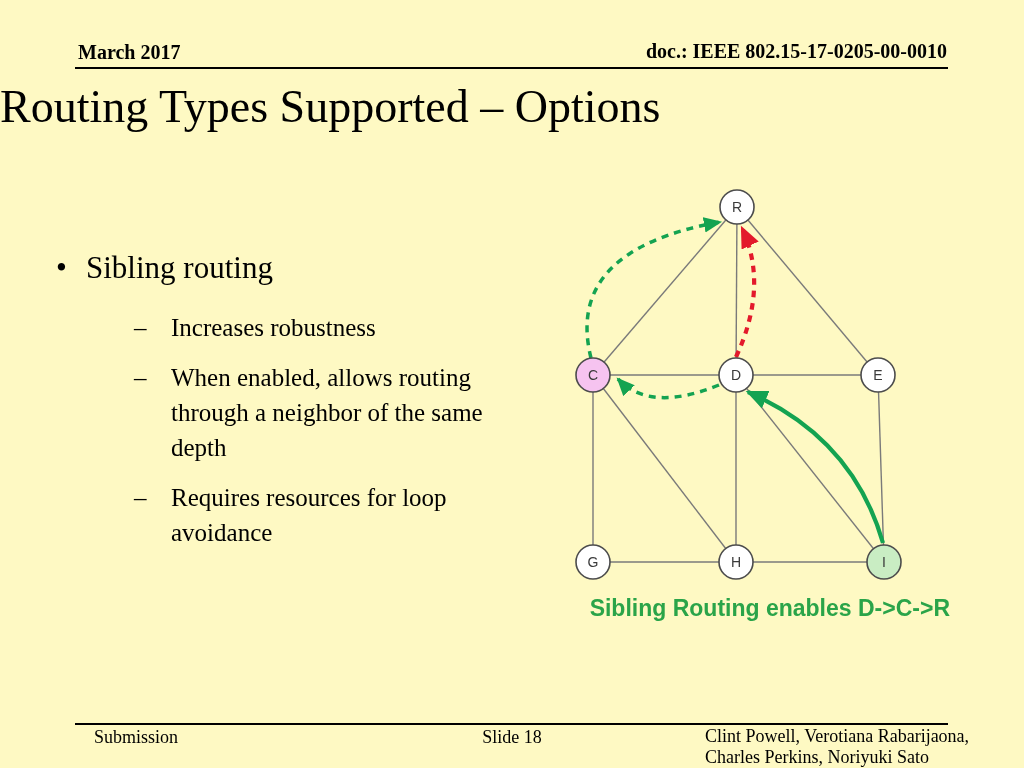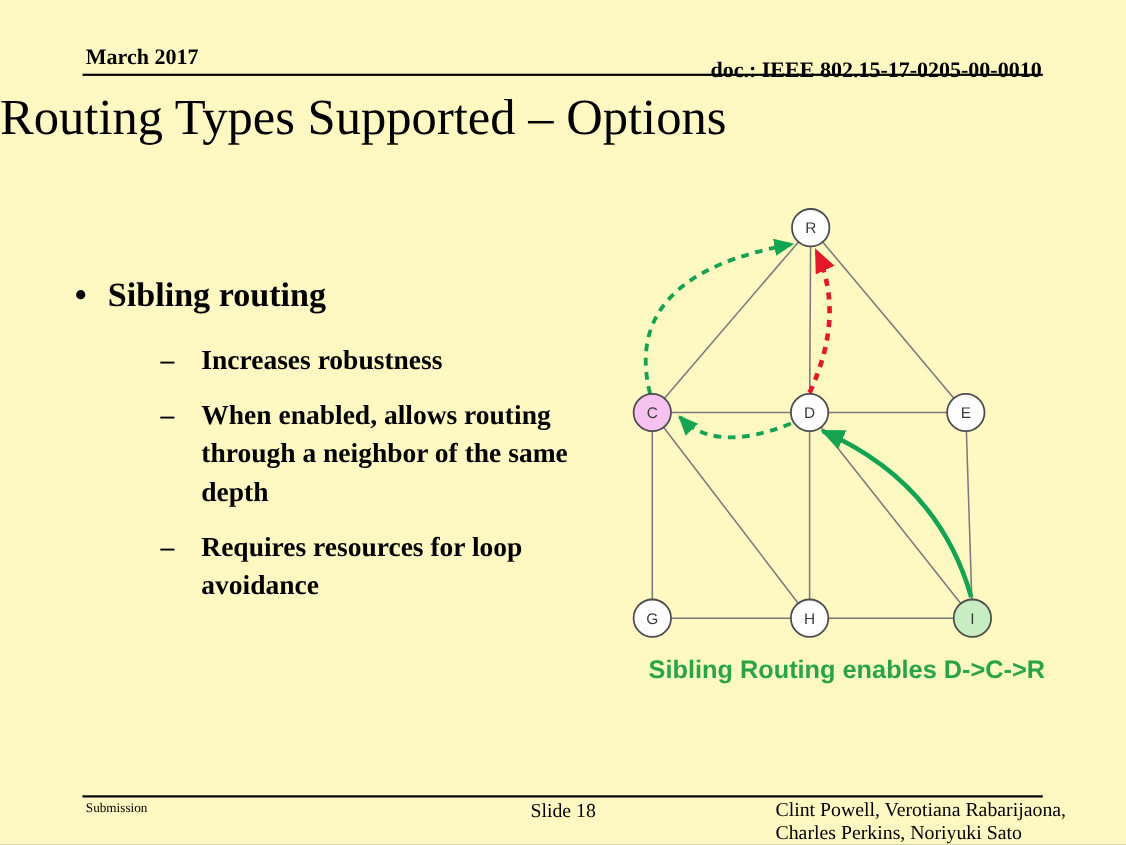--- a/index.html
+++ b/index.html
@@ -1,36 +1,36 @@
 <!DOCTYPE html>
 <html><head>
 <meta charset="utf-8">
 <style>
   html,body{margin:0;padding:0;background:#888;}
   .slide{position:relative;width:1024px;height:768px;background:#fef9c3;
          font-family:"Liberation Serif",serif;overflow:hidden;margin:0 auto;}
   .header-date{position:absolute;left:78px;top:41px;font-size:20px;font-weight:bold;color:#000;}
-  .header-doc{position:absolute;right:77px;top:53px;font-size:20px;font-weight:bold;color:#000;}
+  .header-doc{position:absolute;right:77px;top:40px;font-size:20px;font-weight:bold;color:#000;}
   .header-rule{position:absolute;left:75px;top:67px;width:873px;height:2px;background:#000;}
   .slide-title{position:absolute;left:0;top:80px;width:1024px;margin:0;
                font-size:46px;font-weight:normal;color:#000;}
-  .bullets{position:absolute;left:68px;top:248px;width:490px;color:#000;font-weight:bold;}
+  .bullets{position:absolute;left:56px;top:248px;width:490px;color:#000;}
   .main-bullet{display:flex;font-size:31px;line-height:40px;}
   .bullet-glyph{width:30px;flex:none;}
   .bullet-glyph::before{content:"\2022";}
   .sub-bullets{margin:22px 0 0 78px;}
   .sub-bullet{display:flex;font-size:25px;line-height:35px;margin-bottom:15px;}
   .dash-glyph{width:37px;flex:none;}
   .dash-glyph::before{content:"\2013";}
   .sub-text{width:352px;}
   .diagram-svg{position:absolute;left:556px;top:178px;}
   .caption{position:absolute;left:520px;top:595px;width:430px;text-align:right;
            font-family:"Liberation Sans",sans-serif;font-weight:bold;font-size:23px;}
   .footer-rule{position:absolute;left:75px;top:723px;width:873px;height:2px;background:#000;}
-  .footer-left{position:absolute;left:78px;top:727px;font-size:12px;color:#000;}
+  .footer-left{position:absolute;left:94px;top:727px;font-size:18px;color:#000;}
   .footer-center{position:absolute;left:0;top:727px;width:1024px;text-align:center;font-size:18px;color:#000;}
   .footer-right{position:absolute;left:705px;top:726px;font-size:18px;line-height:21px;color:#000;}
 </style>
 </head>
 <body>
 
 <div class="slide">
 
   <div class="header-date">March 2017</div>
   <div class="header-doc">doc.: IEEE 802.15-17-0205-00-0010</div>

